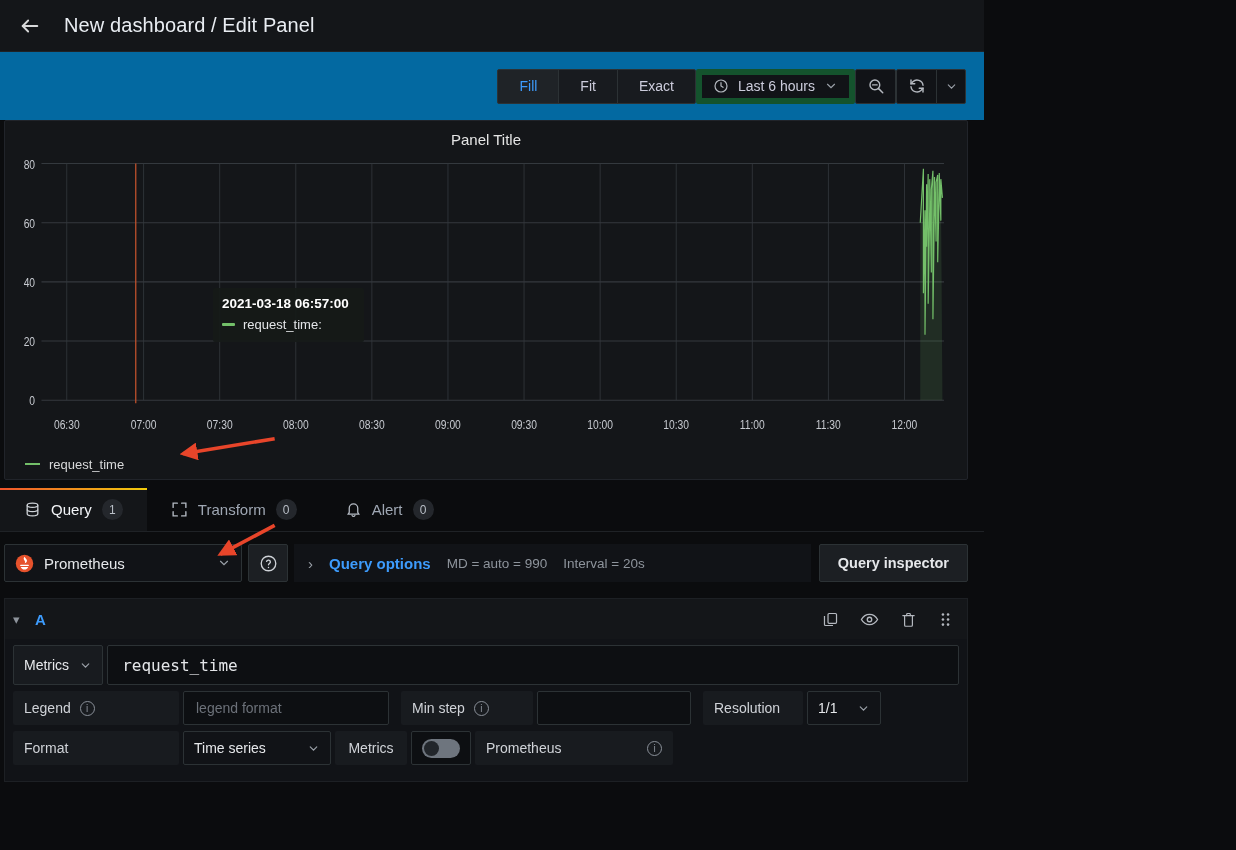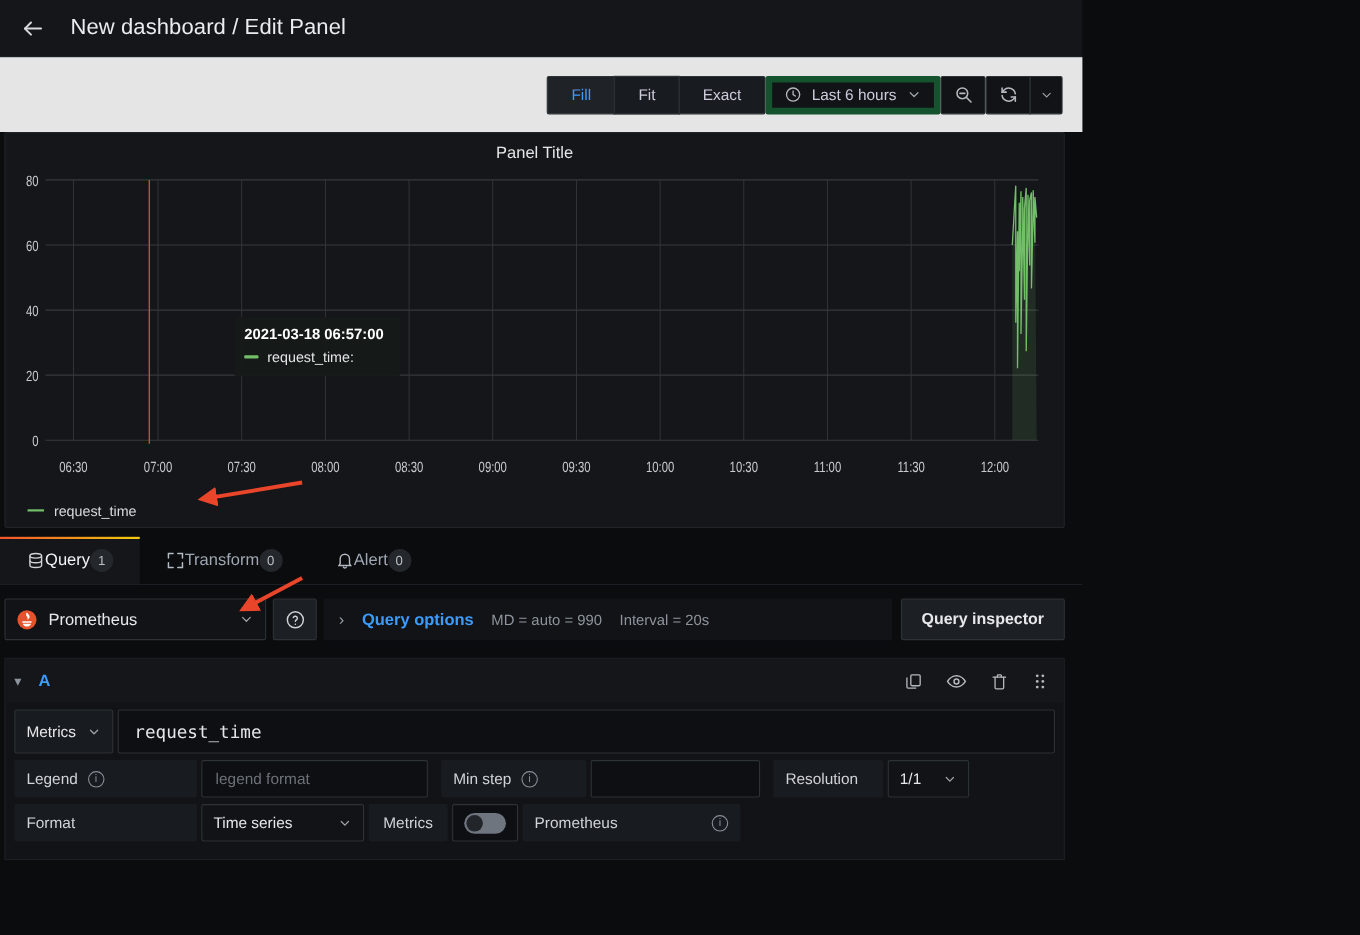--- a/index.html
+++ b/index.html
@@ -27,21 +27,21 @@
   }
   .back-btn svg { width: 22px; height: 22px; }
   .nav-title {
     font-size: 20px; color: #e9edf2; margin-left: 16px;
     letter-spacing: .1px; white-space: nowrap;
   }
 
   
   .toolbar {
     height: 68px; min-height: 68px;
-    background: #e5e5e5;
+    background: #0369a1;
     display: flex; align-items: center; justify-content: flex-end;
     padding-right: 18px; gap: 0;
   }
   .seg-group { display: flex; }
   .seg-btn {
     height: 35px; padding: 0 21px;
     background: #181b1f; border: 1px solid #2c3235;
     color: #ccccdc; font-size: 14px;
     display: flex; align-items: center; justify-content: center;
     cursor: pointer; margin-left: -1px;
@@ -105,21 +105,21 @@
 
   
   .tabs {
     height: 44px; min-height: 44px;
     background: #0b0c0e;
     display: flex; align-items: stretch;
     border-bottom: 1px solid #1f2226;
     margin-top: 8px;
   }
   .tab {
-    display: flex; align-items: center; 
+    display: flex; align-items: center; gap: 10px;
     padding: 0 24px; cursor: pointer;
     font-size: 15px; color: #9fa7b3; position: relative;
   }
   .tab.active { color: #f2f4f7; background: #141619; }
   .tab.active::before {
     content: ""; position: absolute; left: 0; right: 0; top: 0; height: 2px;
     background: linear-gradient(90deg, #f2552c 0%, #f2cc0c 100%);
   }
   .tab-icon { display: flex; align-items: center; color: #b5bbc4; }
   .tab-count {

